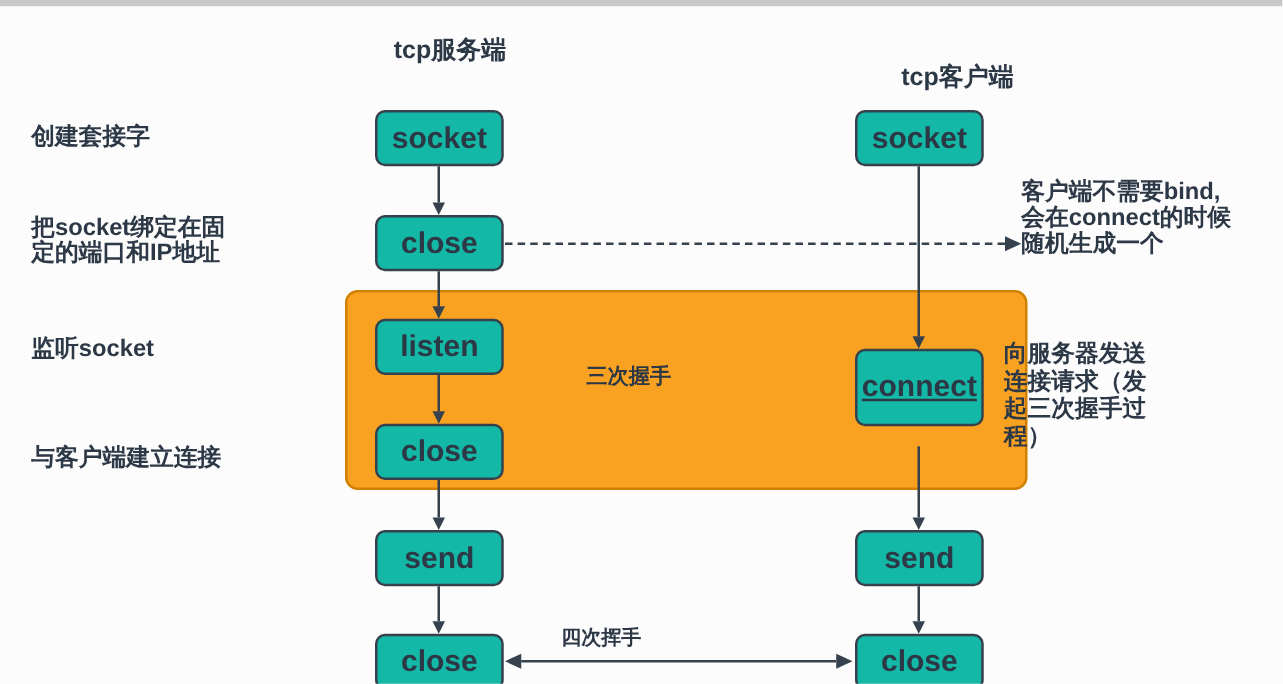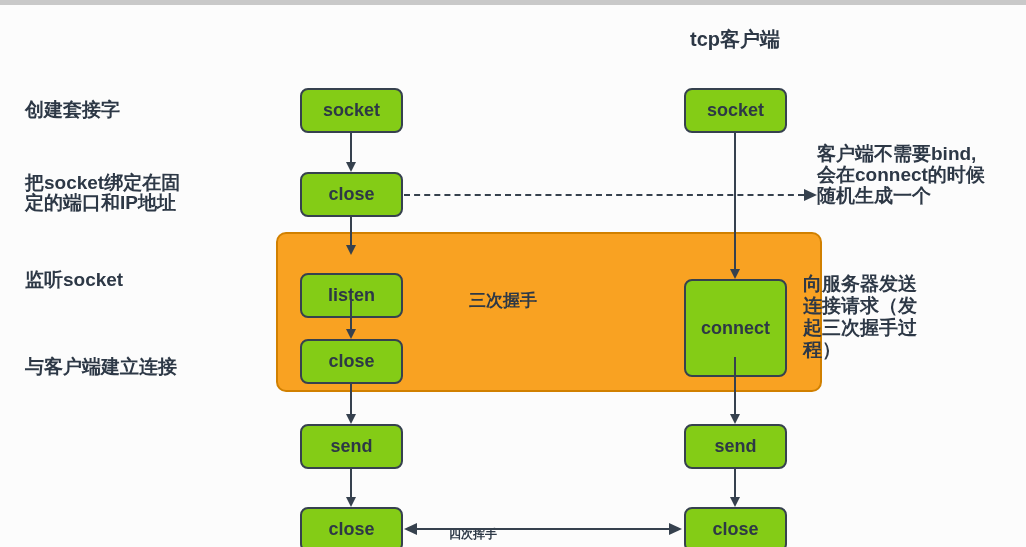--- a/index.html
+++ b/index.html
@@ -11,35 +11,35 @@
   }
   .top-strip {
     position:absolute; left:0; top:0; width:1026px; height:5px;
     background:#c9c9c9;
   }
   .col-header {
     position:absolute; top:26px; width:160px;
     font-size:20px; font-weight:bold; text-align:center; color:#2d3846;
   }
   .hdr-server { left:280px; }
-  .hdr-client { left:655px; }
+  .hdr-client { left:686px;margin-top:22px; }
 
   .zone {
     position:absolute; left:276px; top:232px; width:546px; height:160px;
     background:#f9a222; border:2px solid #d18000; border-radius:10px;
     box-sizing:border-box;
   }
 
   .box {
     position:absolute; width:103px; height:45px; box-sizing:border-box;
-    background:#84cc16; border:2px solid #36414e; border-radius:8px;
+    background:#14b8a6; border:2px solid #36414e; border-radius:8px;
     display:flex; align-items:center; justify-content:center;
-    font-size:18px; font-weight:bold; color:#2d3846;
+    font-size:24px; font-weight:bold; color:#2d3846;
   }
-  .box.tall { height:98px; }
+  .box.tall { height:62px;text-decoration:underline; }
   .srv { left:300px; }
   .cli { left:684px; }
 
   .lbl {
     position:absolute; font-weight:bold; color:#2d3846;
     text-align:left; white-space:pre-line;
   }
   .side-lbl { left:25px; width:250px; font-size:19px; line-height:20px; }
   .note { font-size:19px; }
 
@@ -67,20 +67,21 @@
     border-left:13px solid #36414e;
   }
 </style>
 </head>
 <body>
 
 <div class="canvas">
 
   <div class="top-strip"></div>
 
+  <div class="col-header hdr-server">tcp服务端</div>
   <div class="col-header hdr-client">tcp客户端</div>
 
   <div class="zone"></div>
   <div class="lbl" style="left:469px; top:289px; width:150px; font-size:17px;">三次握手</div>
 
   <div class="lbl side-lbl" style="top:100px;">创建套接字</div>
   <div class="lbl side-lbl" style="top:270px;">监听socket</div>
   <div class="lbl side-lbl" style="top:173px;">把socket绑定在固
 定的端口和IP地址</div>
   <div class="lbl side-lbl" style="top:357px;">与客户端建立连接</div>
@@ -88,21 +89,21 @@
   <div class="lbl note" style="left:817px; top:143px; width:200px; line-height:21px;">客户端不需要bind,
 会在connect的时候
 随机生成一个</div>
   <div class="lbl note" style="left:803px; top:273px; width:200px; line-height:22px;">向服务器发送
 连接请求（发
 起三次握手过
 程）</div>
 
   <div class="box srv" style="top:88px;">socket</div>
   <div class="box srv" style="top:172px;">close</div>
-  <div class="box srv" style="top:273px;">listen</div>
+  <div class="box srv" style="top:255px;">listen</div>
   <div class="box srv" style="top:339px;">close</div>
   <div class="box srv" style="top:424px;">send</div>
   <div class="box srv" style="top:507px;">close</div>
 
   <div class="box cli" style="top:88px;">socket</div>
   <div class="box cli tall" style="top:279px;">connect</div>
   <div class="box cli" style="top:424px;">send</div>
   <div class="box cli" style="top:507px;">close</div>
 
   <div class="arr-v" style="left:350px; top:133px; height:29px;"></div>
@@ -110,16 +111,16 @@
   <div class="arr-v" style="left:350px; top:300px; height:29px;"></div>
   <div class="arr-v" style="left:350px; top:384px; height:30px;"></div>
   <div class="arr-v" style="left:350px; top:469px; height:28px;"></div>
 
   <div class="arr-v" style="left:734px; top:133px; height:136px;"></div>
   <div class="arr-v" style="left:734px; top:357px; height:57px;"></div>
   <div class="arr-v" style="left:734px; top:469px; height:28px;"></div>
 
   <div class="arr-dash" style="left:404px; top:194px; width:400px;"></div>
 
-  <div class="lbl" style="left:449px; top:526px; width:150px; font-size:12px;">四次挥手</div>
+  <div class="lbl" style="left:449px; top:500px; width:150px; font-size:16px;">四次挥手</div>
   <div class="arr-h2" style="left:417px; top:528px; width:252px;"></div>
 
 </div>
 
 </body></html>

